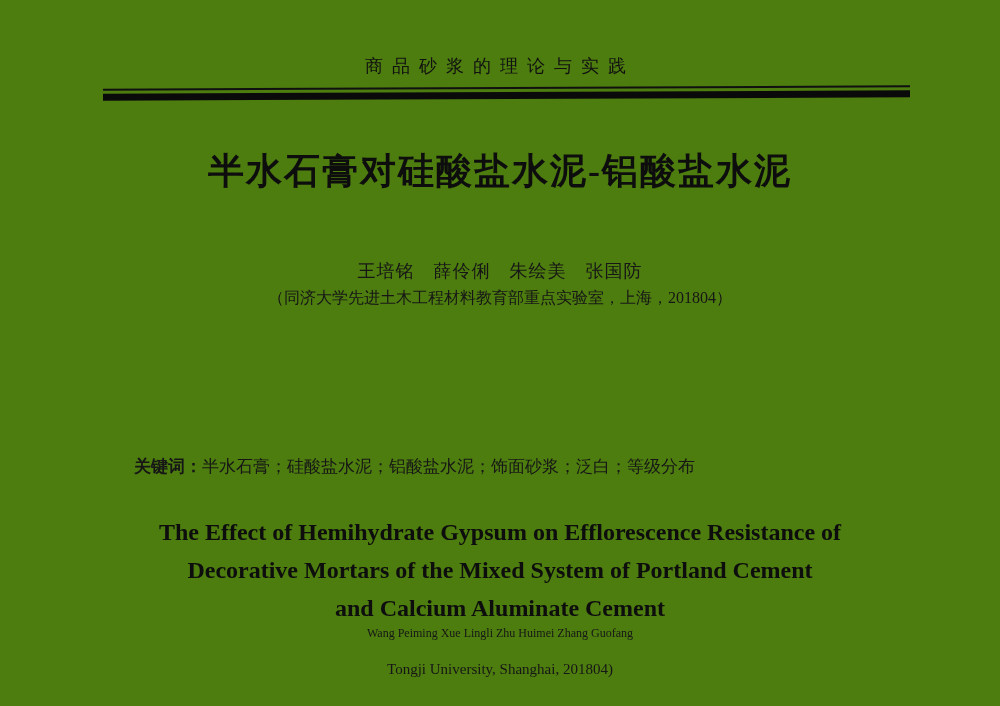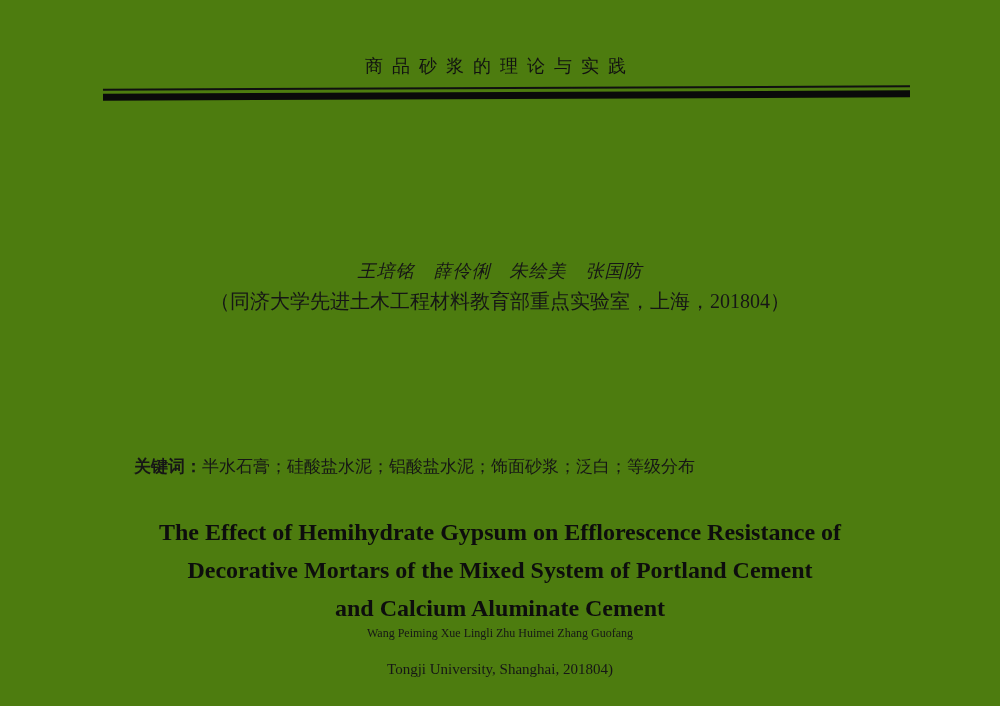--- a/index.html
+++ b/index.html
@@ -47,28 +47,27 @@
     font-weight: 700;
     line-height: 50px;
     letter-spacing: 2px;
     color: #0d0d0d;
   }
 
   
   .cn-authors {
     top: 259px;
     font-size: 18px;
-    font-style: italic;
     letter-spacing: 1px;
   }
 
   
   .cn-affil {
     top: 288px;
-    font-size: 20px;
+    font-size: 16px;
   }
 
   
   .abstract {
     top: 335px;
     left: 100px;
     width: 793px;
     font-size: 17px;
     line-height: 33px;
   }
@@ -117,20 +116,21 @@
 
   <div class="abs centered running-head">商品砂浆的理论与实践</div>
 
   <div class="abs head-rule">
     <div class="thin"></div>
     <div class="gap"></div>
     <div class="thick"></div>
   </div>
 
   <div class="abs centered cn-title">
+    <div>半水石膏对硅酸盐水泥-铝酸盐水泥</div>
   </div>
 
   <div class="abs centered cn-authors">王培铭　薛伶俐　朱绘美　张国防</div>
 
   <div class="abs centered cn-affil">（同济大学先进土木工程材料教育部重点实验室，上海，201804）</div>
 
 
   <div class="abs centered en-title">
     <div>The Effect of Hemihydrate Gypsum on Efflorescence Resistance of</div>
     <div>Decorative Mortars of the Mixed System of Portland Cement</div>

